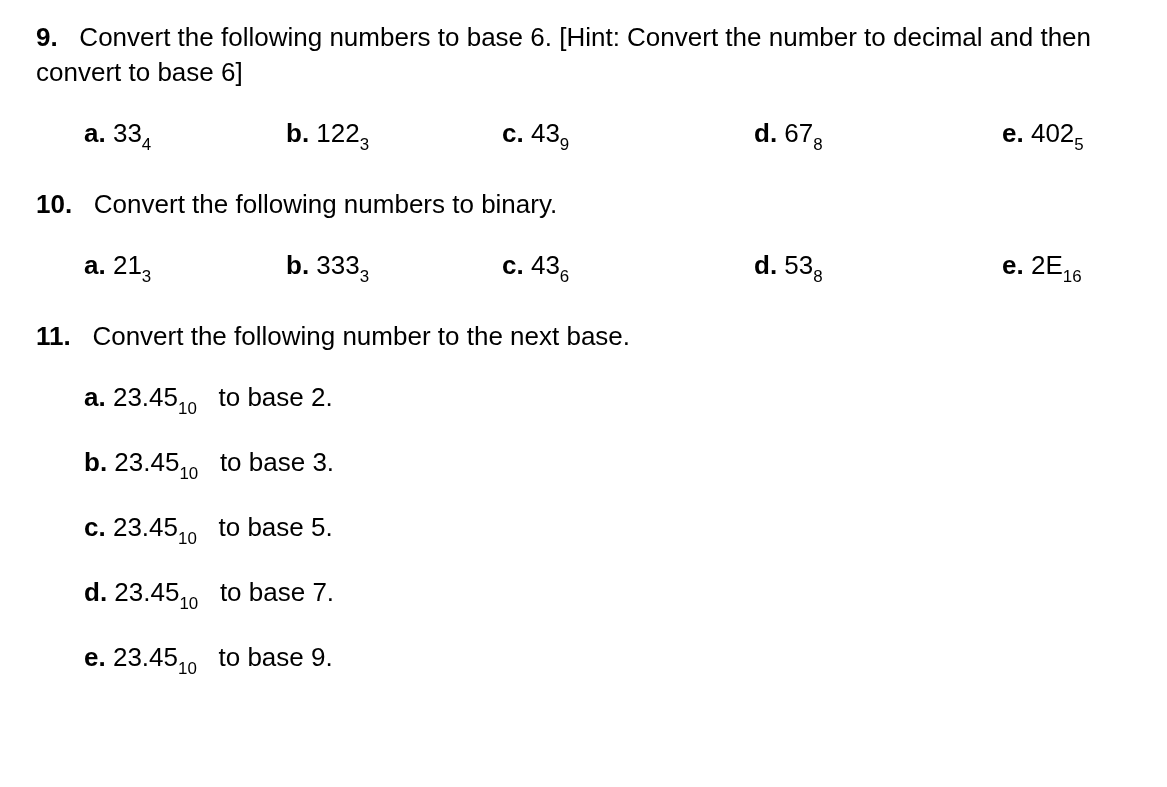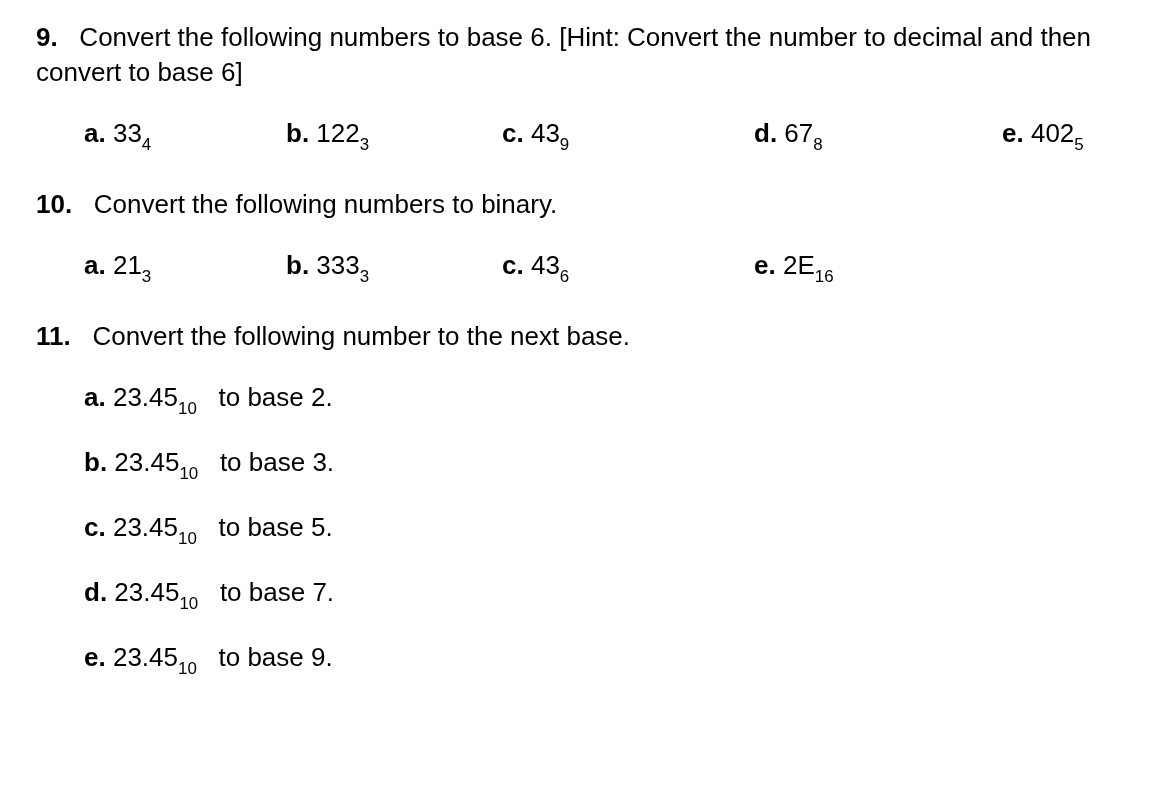--- a/index.html
+++ b/index.html
@@ -88,20 +88,23 @@
 <div class="options-row">
   <div class="option col-a">
     <span class="option-label">a.</span> <span>21</span><sub>3</sub>
   </div>
   <div class="option col-b">
     <span class="option-label">b.</span> <span>333</span><sub>3</sub>
   </div>
   <div class="option col-c">
     <span class="option-label">c.</span> <span>43</span><sub>6</sub>
   </div>
+  <div class="option col-d">
+    <span class="option-label">d.</span> <span>53</span><sub>8</sub>
+  </div>
   <div class="option col-e">
     <span class="option-label">e.</span> <span>2E</span><sub>16</sub>
   </div>
 </div>
 
 <div class="question-text q11">
   <span class="question-num">11.</span>&nbsp;&nbsp;&nbsp;<span>Convert the following number to the next base.</span>
 </div>
 <div class="option-list">
   <div class="option">

